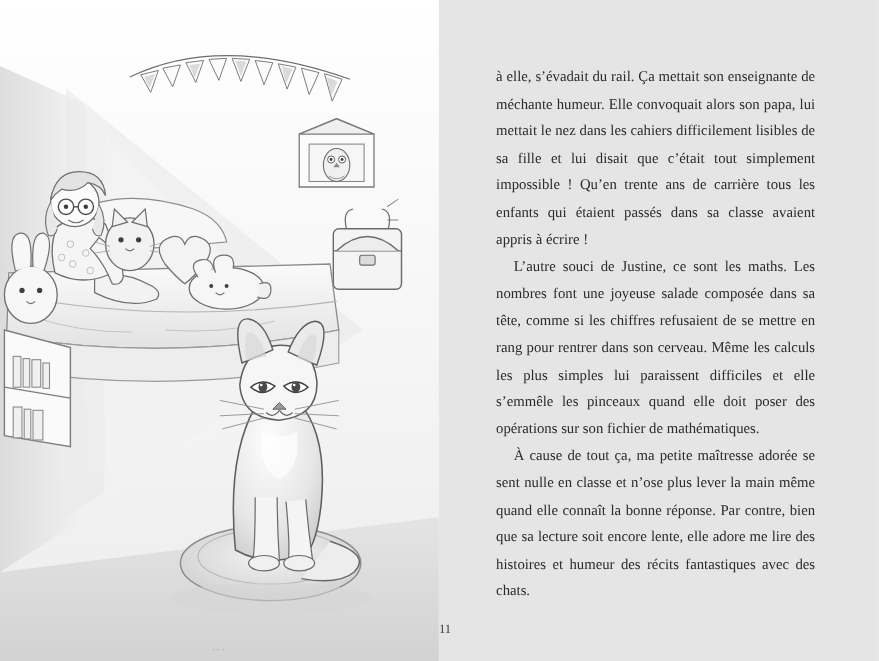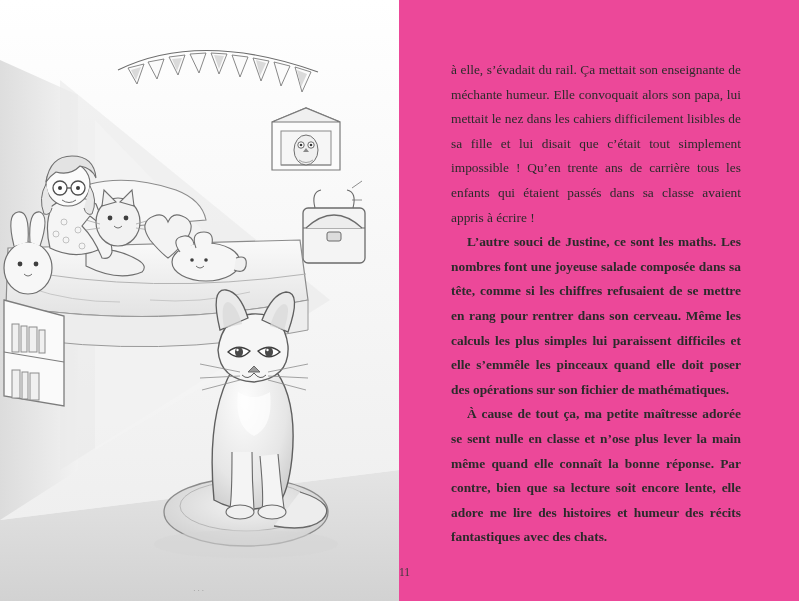--- a/index.html
+++ b/index.html
@@ -43,42 +43,41 @@
     text-align: center;
     font-size: 9px;
     color: #9a9a9a;
     letter-spacing: 2px;
   }
   
   .page-right {
     position: relative;
     width: 400px;
     height: 601px;
-    background: #ec4899;
+    background: #e5e5e5;
   }
   .text-block {
     position: absolute;
     left: 52px;
     top: 58px;
     width: 290px;
   }
   .text-block p {
     margin: 0;
     font-family: "Liberation Serif", serif;
     font-size: 13.4px;
     line-height: 24.6px;
     color: #2b2b2b;
     text-align: justify;
     text-justify: inter-word;
     -webkit-hyphens: manual;
     hyphens: manual;
   }
   .text-block p.indent {
     text-indent: 16px;
-    font-weight: bold;
   }
   .folio {
     position: absolute;
     left: 0;
     top: 566px;
     width: 440px;
     font-family: "Liberation Serif", serif;
     font-size: 11.5px;
     color: #3a3a3a;
   }

